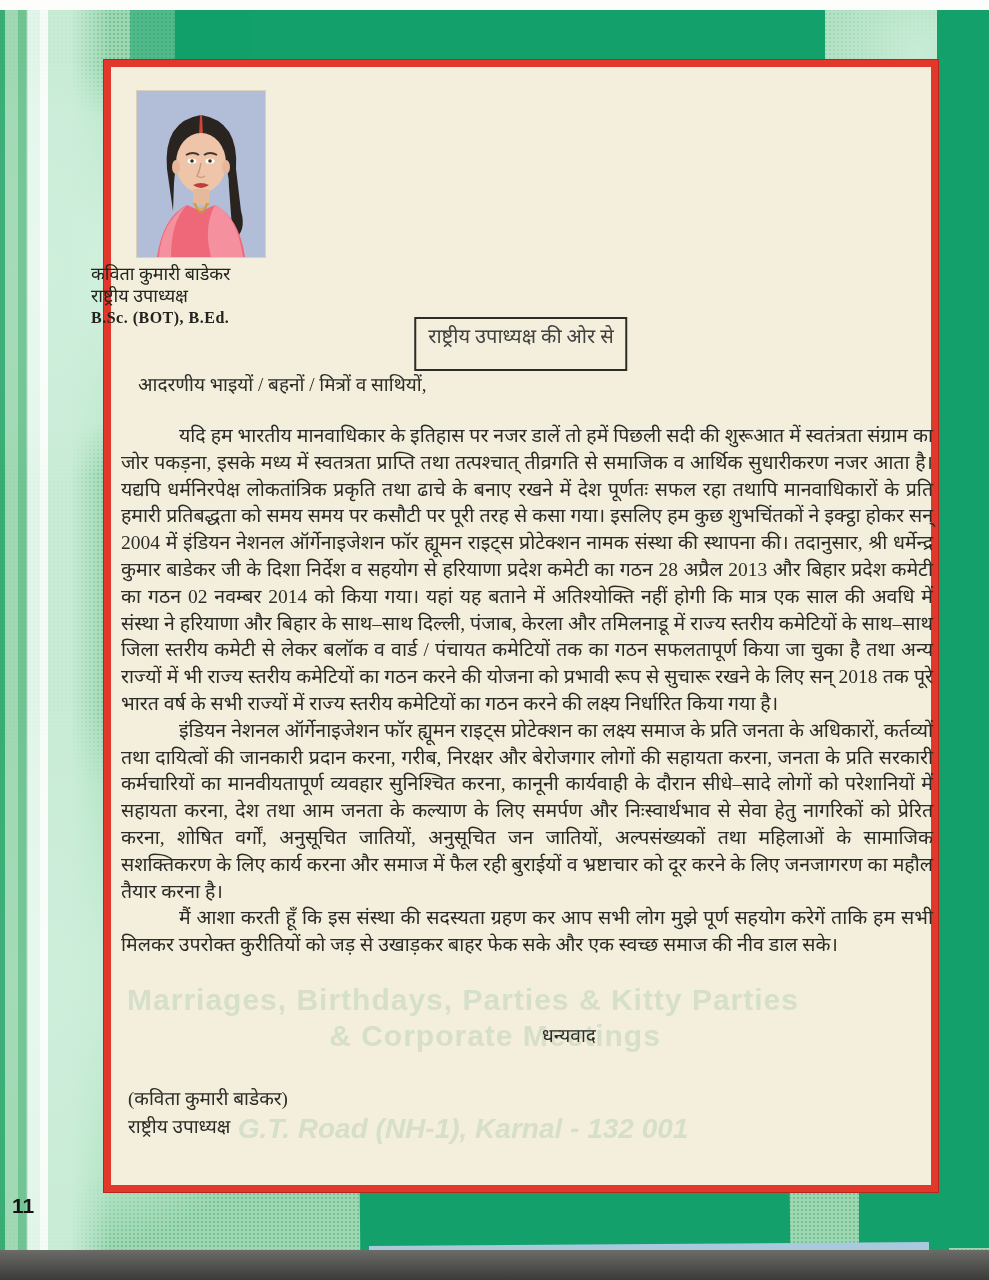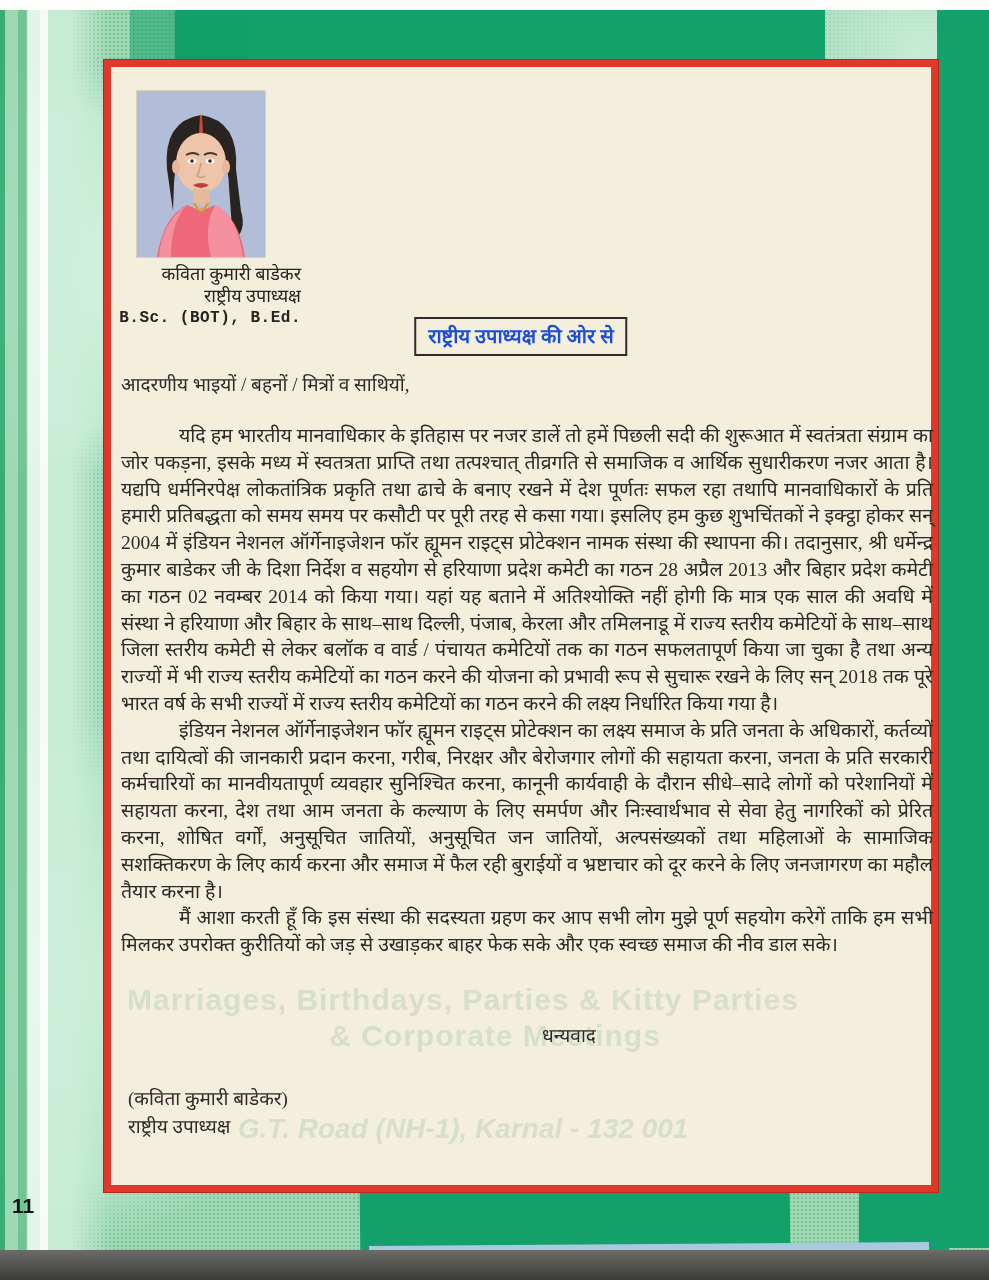--- a/index.html
+++ b/index.html
@@ -43,32 +43,32 @@
 
   
   .card{position:absolute;left:104px;top:60px;width:820px;height:1118px;
     background:#f3efdc;border:7px solid #e2372b;box-shadow:0 0 0 1px #b8271e;}
   .card-inner{position:absolute;inset:0;}
 
   
   .photo{position:absolute;left:26px;top:24px;width:128px;height:166px;
     box-shadow:0 0 0 1px #d8d2ba;}
   .photo svg{display:block;}
-  .caption{position:absolute;left:-20px;top:196px;width:210px;text-align:right;
+  .caption{position:absolute;left:-20px;top:196px;width:210px;text-align:left;
     color:#23231f;line-height:22px;font-size:18px;}
-  .caption .deg{font-family:Liberation Mono, monospace;font-size:16px;font-weight:bold;letter-spacing:.5px;}
+  .caption .deg{font-family:Liberation Serif, serif;font-size:16px;font-weight:bold;letter-spacing:.5px;}
 
   
   .heading-box{position:absolute;left:50%;top:250px;transform:translateX(-50%);
-    border:2px solid #2c2c28;padding:3px 12px 5px 12px;font-size:20px;color:#1d4ed8;
-    background:#f3efdc;white-space:nowrap;font-weight:bold;}
+    border:2px solid #2c2c28;padding:3px 12px 20px 12px;font-size:20px;color:#404040;
+    background:#f3efdc;white-space:nowrap;}
 
   
   .letter{position:absolute;left:10px;top:304px;width:812px;color:#2b2b27;}
-  .salutation{font-size:19px;margin:0 0 26px 0;}
+  .salutation{font-size:19px;margin:0 0 26px 17px;}
   .letter p.body{font-size:19.5px;line-height:26.8px;text-align:justify;
     text-indent:58px;margin:0;}
   .closing{position:absolute;left:0;top:955px;width:820px;text-align:center;
     font-size:19px;color:#2b2b27;padding-left:48px;}
   .signature{position:absolute;left:17px;top:1018px;font-size:19px;line-height:28px;color:#2b2b27;}
 
   
   .ghost{position:absolute;width:704px;text-align:center;
     font-family:"Liberation Sans",sans-serif;font-weight:bold;
     color:rgba(150,185,160,0.30);pointer-events:none;}

